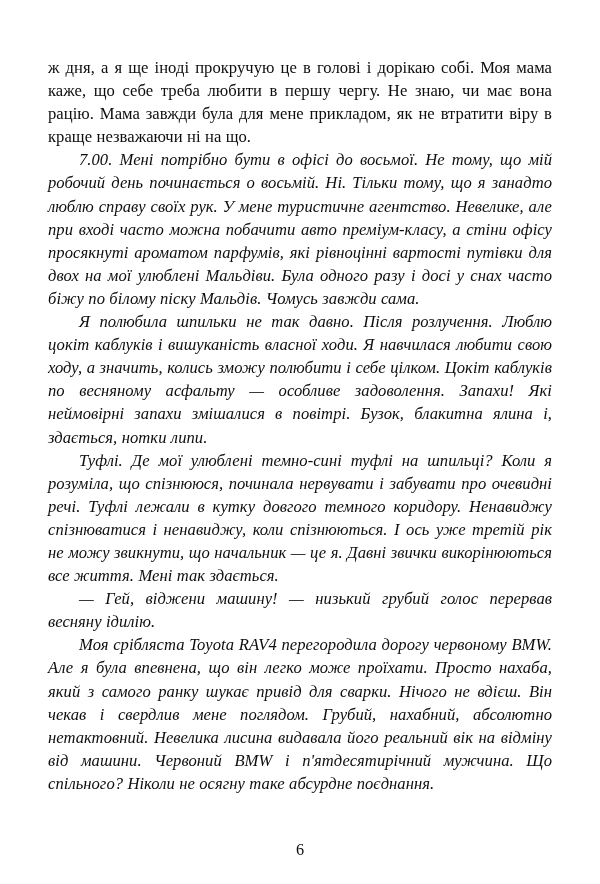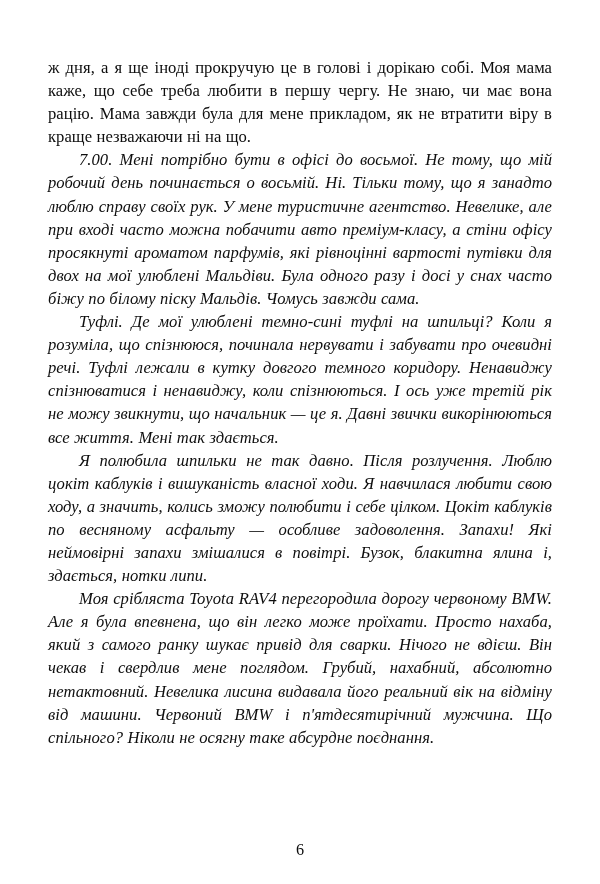--- a/index.html
+++ b/index.html
@@ -64,20 +64,21 @@
   }
 </style>
 </head>
 <body>
 
 <div class="page">
 
   <div class="text-block">
     <p class="para cont">ж дня, а я ще іноді прокручую це в голові і дорікаю собі. Моя мама каже, що себе треба любити в першу чергу. Не знаю, чи має вона рацію. Мама завжди була для мене прикладом, як не втратити віру в краще незважаючи ні на що.</p>
     <p class="para indent">7.00. Мені потрібно бути в офісі до восьмої. Не тому, що мій робочий день починається о восьмій. Ні. Тільки тому, що я занадто люблю справу своїх рук. У мене туристичне агентство. Невелике, але при вході часто можна побачити авто преміум-класу, а стіни офісу просякнуті ароматом парфумів, які рівноцінні вартості путівки для двох на мої улюблені Мальдіви. Була одного разу і досі у снах часто біжу по білому піску Мальдів. Чомусь завжди сама.</p>
+    <p class="para indent">Я полюбила шпильки не так давно. Після розлучення. Люблю цокіт каблуків і вишуканість власної ходи. Я навчилася любити свою ходу, а значить, колись зможу полюбити і себе цілком. Цокіт каблуків по весняному асфальту — особливе задоволення. Запахи! Які неймовірні запахи змішалися в повітрі. Бузок, блакитна ялина і, здається, нотки липи.</p>
     <p class="para indent">Туфлі. Де мої улюблені темно-сині туфлі на шпильці? Коли я розуміла, що спізнююся, починала нервувати і забувати про очевидні речі. Туфлі лежали в кутку довгого темного коридору. Ненавиджу спізнюватися і ненавиджу, коли спізнюються. І ось уже третій рік не можу звикнути, що начальник — це я. Давні звички викорінюються все життя. Мені так здається.</p>
-    <p class="para indent">Я полюбила шпильки не так давно. Після розлучення. Люблю цокіт каблуків і вишуканість власної ходи. Я навчилася любити свою ходу, а значить, колись зможу полюбити і себе цілком. Цокіт каблуків по весняному асфальту — особливе задоволення. Запахи! Які неймовірні запахи змішалися в повітрі. Бузок, блакитна ялина і, здається, нотки липи.</p>
+    <p class="para indent">— Гей, віджени машину! — низький грубий голос перервав весняну ідилію.</p>
     <p class="para indent">Моя срібляста Toyota RAV4 перегородила дорогу червоному BMW. Але я була впевнена, що він легко може проїхати. Просто нахаба, який з самого ранку шукає привід для сварки. Нічого не вдієш. Він чекав і свердлив мене поглядом. Грубий, нахабний, абсолютно нетактовний. Невелика лисина видавала його реальний вік на відміну від машини. Червоний BMW і п'ятдесятирічний мужчина. Що спільного? Ніколи не осягну таке абсурдне поєднання.</p>
   </div>
 
   <div class="folio">6</div>
 
 </div>
 
 </body></html>

